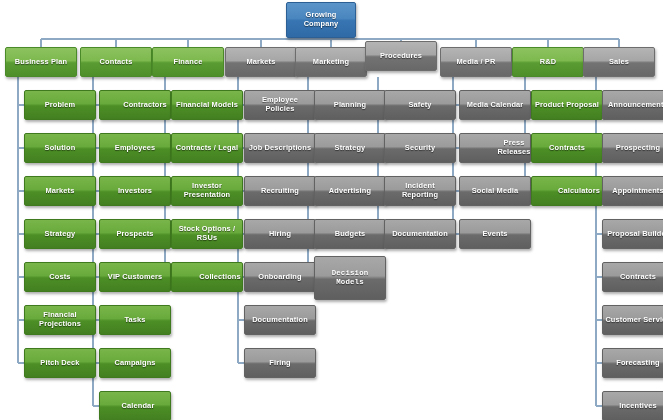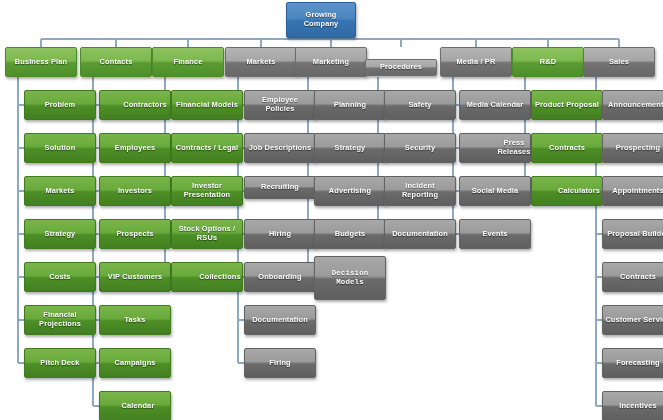--- a/index.html
+++ b/index.html
@@ -216,21 +216,21 @@
       </div>
       <div class="node gray" style="left: 225px; top: 47px; width: 72px; height: 30px;">
         <span>Markets</span>
       </div>
       <div class="node gray dark" style="left: 244px; top: 90px; width: 72px; height: 30px;">
         <span>Employee Policies</span>
       </div>
       <div class="node gray dark" style="left: 244px; top: 133px; width: 72px; height: 30px;">
         <span>Job Descriptions</span>
       </div>
-      <div class="node gray dark" style="left: 244px; top: 176px; width: 72px; height: 23px;">
+      <div class="node gray dark" style="left: 244px; top: 176px; width: 72px; height: 30px;">
         <span>Recruiting</span>
       </div>
       <div class="node gray dark" style="left: 244px; top: 219px; width: 72px; height: 30px;">
         <span>Hiring</span>
       </div>
       <div class="node gray dark" style="left: 244px; top: 262px; width: 72px; height: 30px;">
         <span>Onboarding</span>
       </div>
       <div class="node gray dark" style="left: 244px; top: 305px; width: 72px; height: 30px;">
         <span>Documentation</span>
@@ -249,21 +249,21 @@
       </div>
       <div class="node gray dark" style="left: 314px; top: 176px; width: 72px; height: 30px;">
         <span>Advertising</span>
       </div>
       <div class="node gray dark" style="left: 314px; top: 219px; width: 72px; height: 30px;">
         <span>Budgets</span>
       </div>
       <div class="node gray dark" style="left: 314px; top: 256px; width: 72px; height: 44px; font-family: Liberation Mono, monospace;">
         <span>Decision Models</span>
       </div>
-      <div class="node gray" style="left: 365px; top: 59px; width: 72px; height: 17px; text-align: right;">
+      <div class="node gray" style="left: 365px; top: 41px; width: 72px; height: 30px; text-align: right;">
         <span>Procedures</span>
       </div>
       <div class="node gray dark" style="left: 384px; top: 90px; width: 72px; height: 30px;">
         <span>Safety</span>
       </div>
       <div class="node gray dark" style="left: 384px; top: 133px; width: 72px; height: 30px;">
         <span>Security</span>
       </div>
       <div class="node gray dark" style="left: 384px; top: 176px; width: 72px; height: 30px;">
         <span>Incident Reporting</span>

